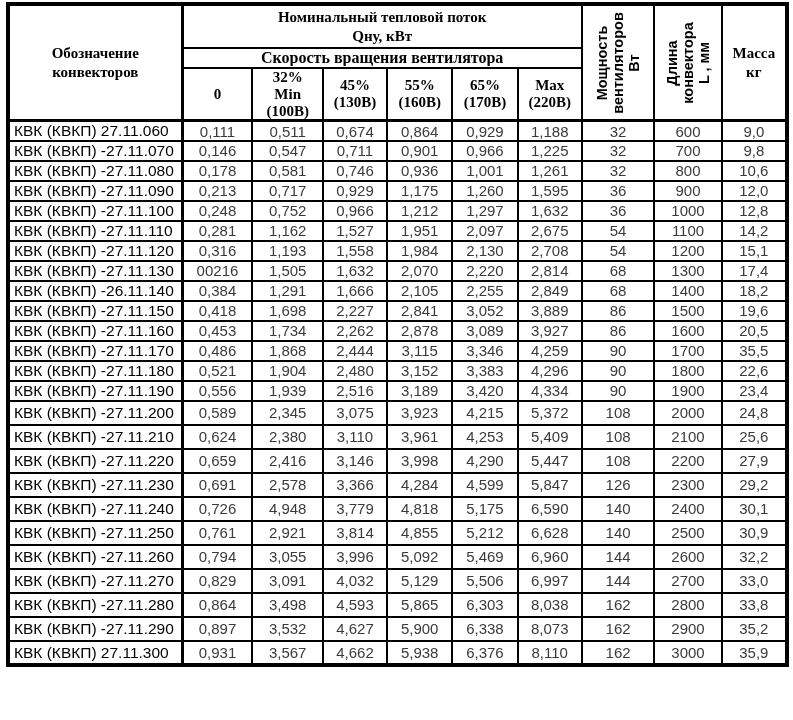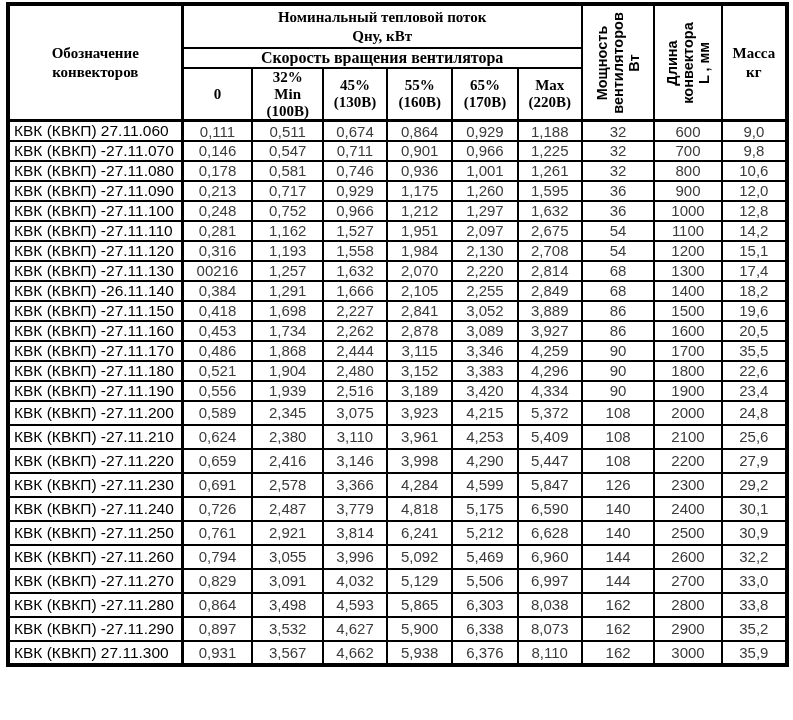--- a/index.html
+++ b/index.html
@@ -225,21 +225,21 @@
     <td>2,130</td>
     <td>2,708</td>
     <td>54</td>
     <td>1200</td>
     <td>15,1</td>
   </tr>
 
   <tr>
     <td class="label">КВК (КВКП) -27.11.130</td>
     <td>00216</td>
-    <td>1,257</td>
+    <td>1,505</td>
     <td>1,632</td>
     <td>2,070</td>
     <td>2,220</td>
     <td>2,814</td>
     <td>68</td>
     <td>1300</td>
     <td>17,4</td>
   </tr>
 
   <tr>
@@ -368,36 +368,36 @@
     <td>4,599</td>
     <td>5,847</td>
     <td>126</td>
     <td>2300</td>
     <td>29,2</td>
   </tr>
 
   <tr class="tall">
     <td class="label">КВК (КВКП) -27.11.240</td>
     <td>0,726</td>
-    <td>2,487</td>
+    <td>4,948</td>
     <td>3,779</td>
     <td>4,818</td>
     <td>5,175</td>
     <td>6,590</td>
     <td>140</td>
     <td>2400</td>
     <td>30,1</td>
   </tr>
 
   <tr class="tall">
     <td class="label">КВК (КВКП) -27.11.250</td>
     <td>0,761</td>
     <td>2,921</td>
     <td>3,814</td>
-    <td>6,241</td>
+    <td>4,855</td>
     <td>5,212</td>
     <td>6,628</td>
     <td>140</td>
     <td>2500</td>
     <td>30,9</td>
   </tr>
 
   <tr class="tall">
     <td class="label">КВК (КВКП) -27.11.260</td>
     <td>0,794</td>

